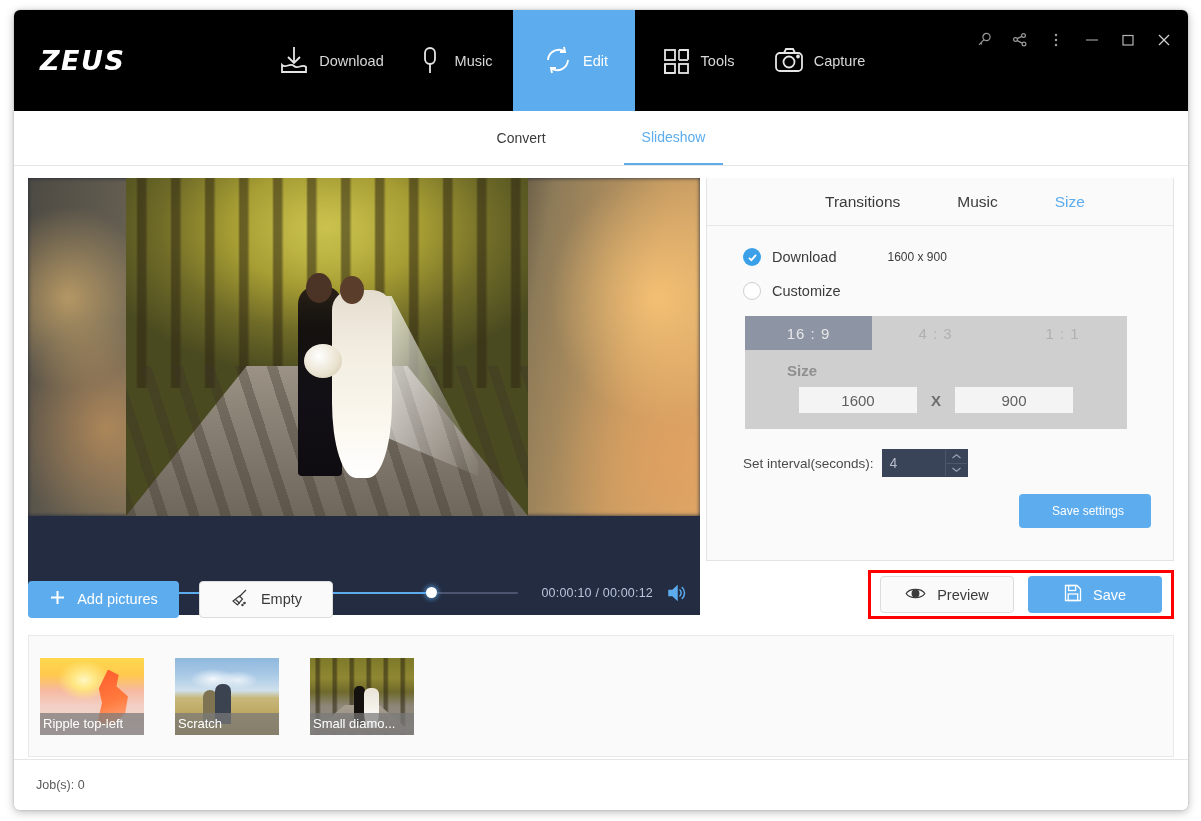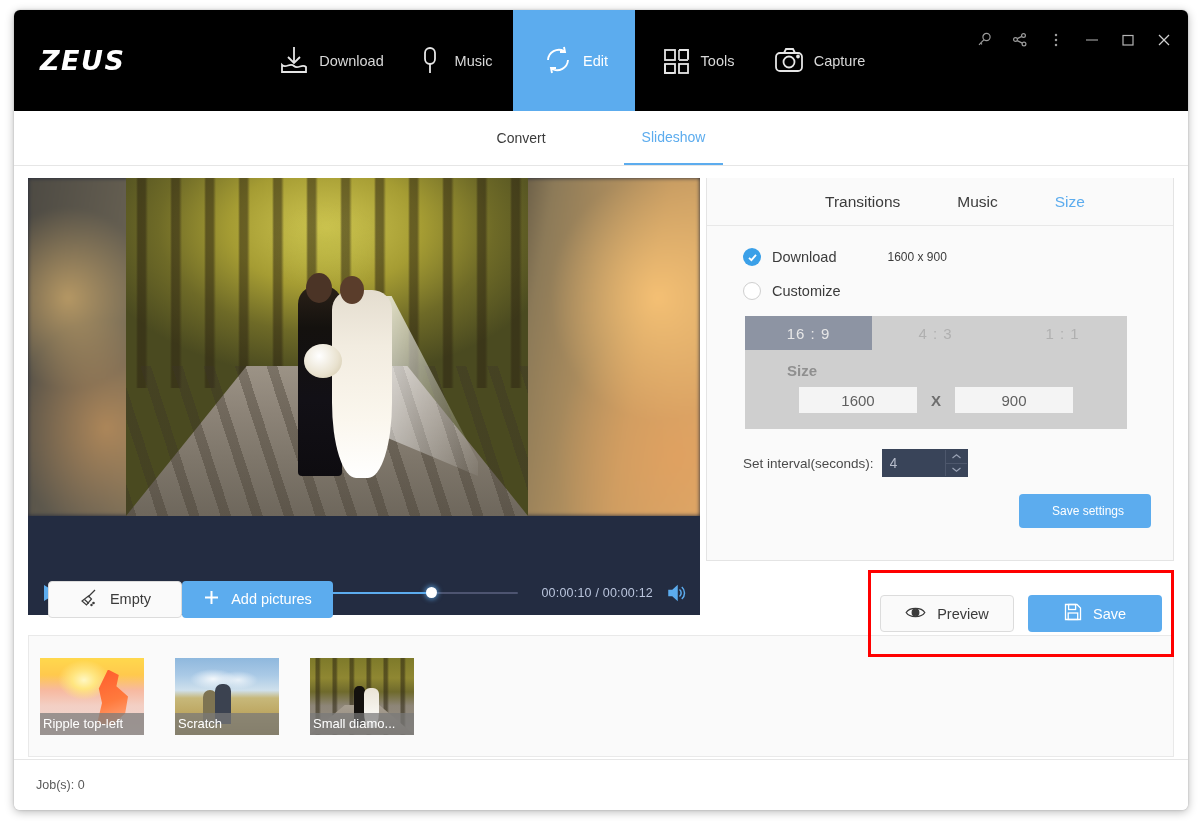--- a/index.html
+++ b/index.html
@@ -328,21 +328,21 @@
   }
   .btn-primary { background: #5cacee; color: #ffffff; }
   .btn-ghost { background: #fafafa; color: #3b3b3b; border: 1px solid #dcdcdc; }
   #btn-add { width: 151px; height: 37px; }
   #btn-empty { width: 134px; height: 37px; margin-left: 20px; }
   .right-actions {
     position: absolute;
     right: 14px; top: 9px;
     display: flex; align-items: flex-start; gap: 14px;
     border: 3px solid #ff0000;
-    padding: 22px 9px;
+    padding: 3px 9px;
   }
   #btn-preview { width: 134px; height: 37px; }
   #btn-save { width: 134px; height: 37px; }
 
   
   .strip {
     margin: 12px 14px 0 14px;
     height: 122px;
     border: 1px solid #e9e9e9;
     background: #fafafa;
@@ -635,41 +635,41 @@
             </span>
           </span>
         </div>
 
         <button class="save-settings">Save settings</button>
       </div>
     </div>
   </div>
 
   <div class="actionbar">
+    <button class="btn btn-primary" id="btn-add">
+      <span>
+        <svg width="17" height="17" viewBox="0 0 17 17" stroke="#ffffff" stroke-width="2">
+            <path d="M8.5 2 L8.5 15"></path>
+            <path d="M2 8.5 L15 8.5"></path>
+          </svg>
+      </span>
+      <span>Add pictures</span>
+    </button>
+
     <button class="btn btn-ghost" id="btn-empty">
       <span>
         <svg width="20" height="19" viewBox="0 0 20 19" fill="none" stroke="#3b3b3b" stroke-width="1.2">
           <path d="M16 2 L9 9"></path>
           <path d="M9.5 8 L3 13 L7.5 17 L12.5 11 Z"></path>
           <path d="M5.5 11.5 L9.8 15.5"></path>
           <circle cx="14.5" cy="15" r="0.7" fill="#3b3b3b"></circle>
           <circle cx="12.5" cy="17" r="0.6" fill="#3b3b3b"></circle>
         </svg>
       </span>
       <span>Empty</span>
-    </button>
-
-    <button class="btn btn-primary" id="btn-add">
-      <span>
-        <svg width="17" height="17" viewBox="0 0 17 17" stroke="#ffffff" stroke-width="2">
-            <path d="M8.5 2 L8.5 15"></path>
-            <path d="M2 8.5 L15 8.5"></path>
-          </svg>
-      </span>
-      <span>Add pictures</span>
     </button>
 
     <div class="right-actions">
       <button class="btn btn-ghost" id="btn-preview">
         <span>
           <svg width="21" height="15" viewBox="0 0 21 15" fill="none" stroke="#3b3b3b" stroke-width="1.3">
             <path d="M1.2 7.5 C4.5 2, 16.5 2, 19.8 7.5 C16.5 13, 4.5 13, 1.2 7.5 Z"></path>
             <circle cx="10.5" cy="7.5" r="3.3" fill="#3b3b3b"></circle>
           </svg>
         </span>

